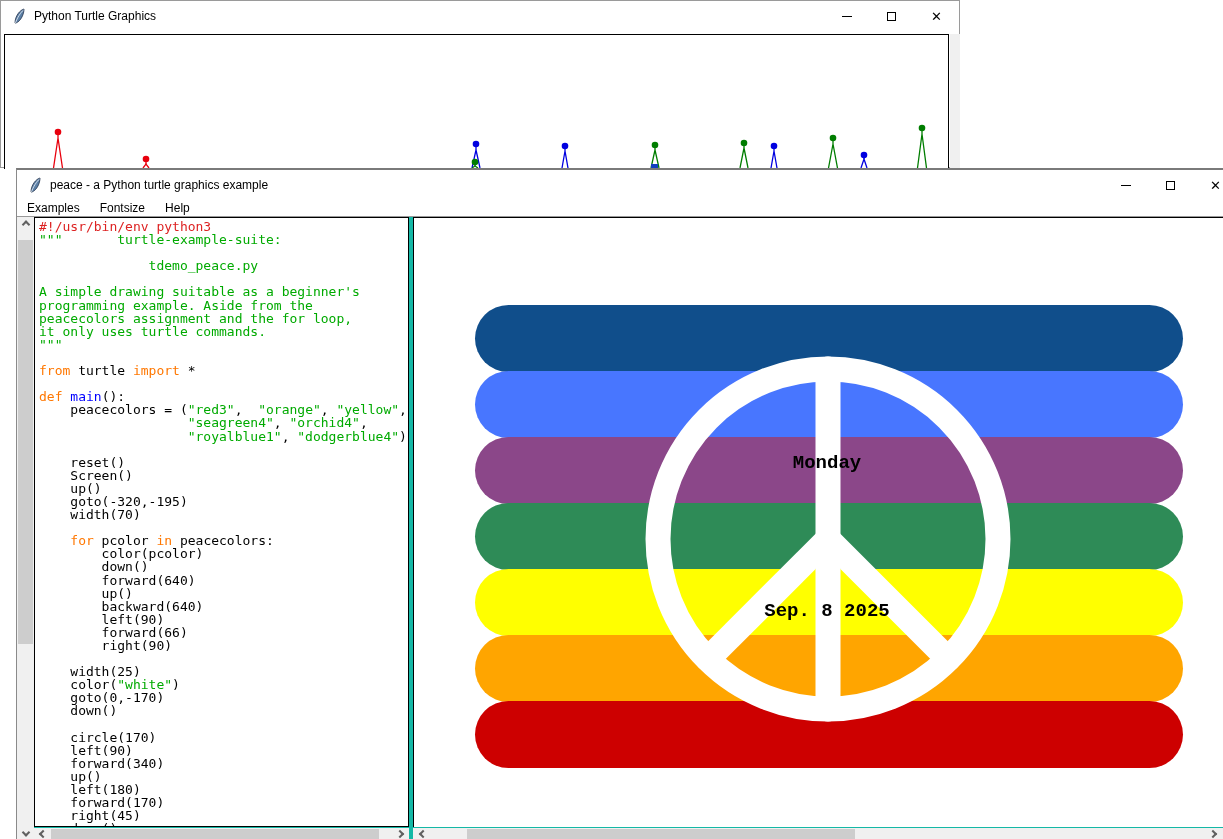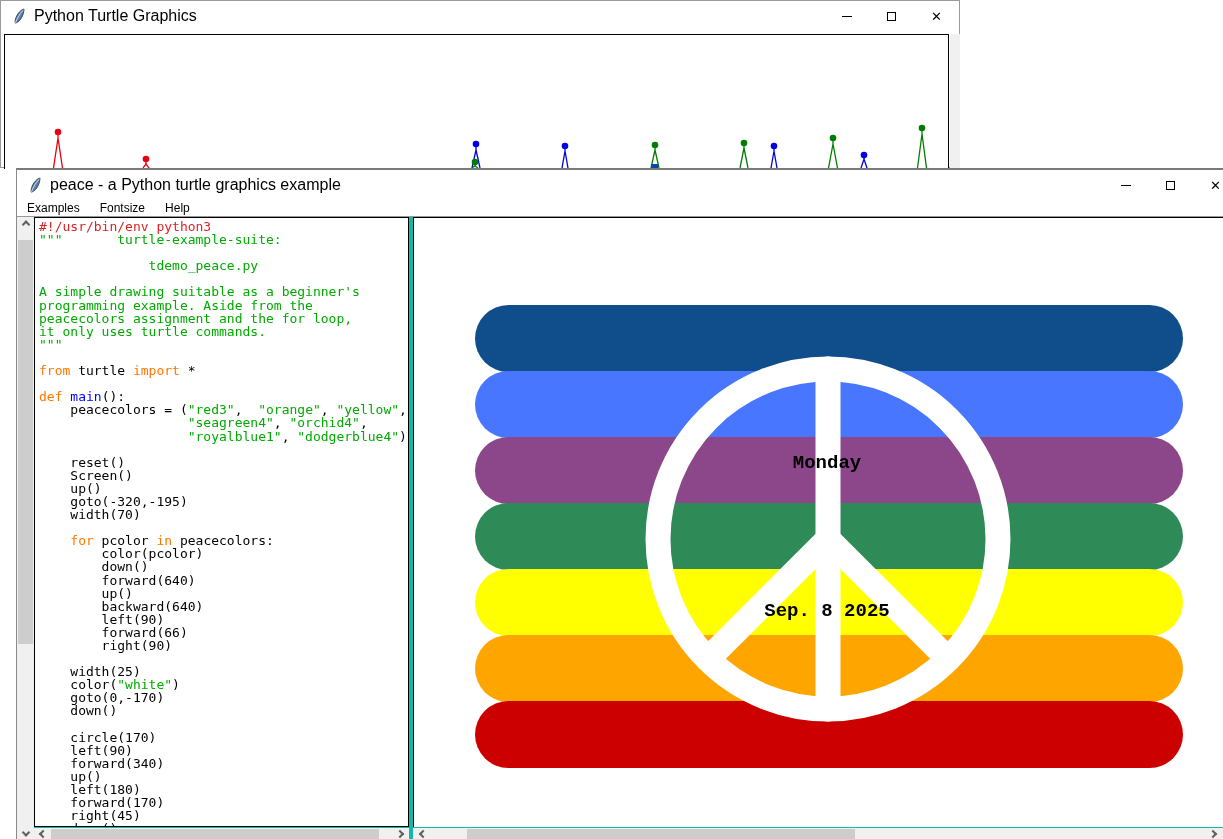--- a/index.html
+++ b/index.html
@@ -2,21 +2,21 @@
 <html><head>
 <meta charset="utf-8">
 <style>
   * { margin:0; padding:0; box-sizing:border-box; }
   html,body { width:1223px; height:839px; background:#ffffff; overflow:hidden;
               font-family:"Liberation Sans", sans-serif; }
   .window { position:absolute; background:#ffffff; }
   .titlebar { position:absolute; left:0; right:0; top:0; height:30px; background:#ffffff;
               display:flex; align-items:center; }
   .app-icon { width:14px; height:16px; margin-left:11px; flex:0 0 auto; }
-  .title-text { font-size:16px; color:#000; margin-left:8px; white-space:nowrap; }
+  .title-text { font-size:12px; color:#000; margin-left:8px; white-space:nowrap; }
   .win-controls { position:absolute; top:0; right:0; height:30px; display:flex; }
   .win-btn { width:45px; height:30px; display:flex; align-items:center; justify-content:center; }
   .glyph-min { width:10px; height:1px; background:#000; }
   .glyph-max { width:9px; height:9px; border:1px solid #000; }
   .glyph-close { font-size:13px; color:#000; font-family:"DejaVu Sans", sans-serif; line-height:1; }
 
   
   #back-window { left:0; top:0; width:960px; height:168px; border:1px solid #9a9a9a; }
   #back-canvas { position:absolute; left:3px; top:33px; width:945px; height:135px;
                  background:#fff; border:1px solid #000; border-bottom:none; }

